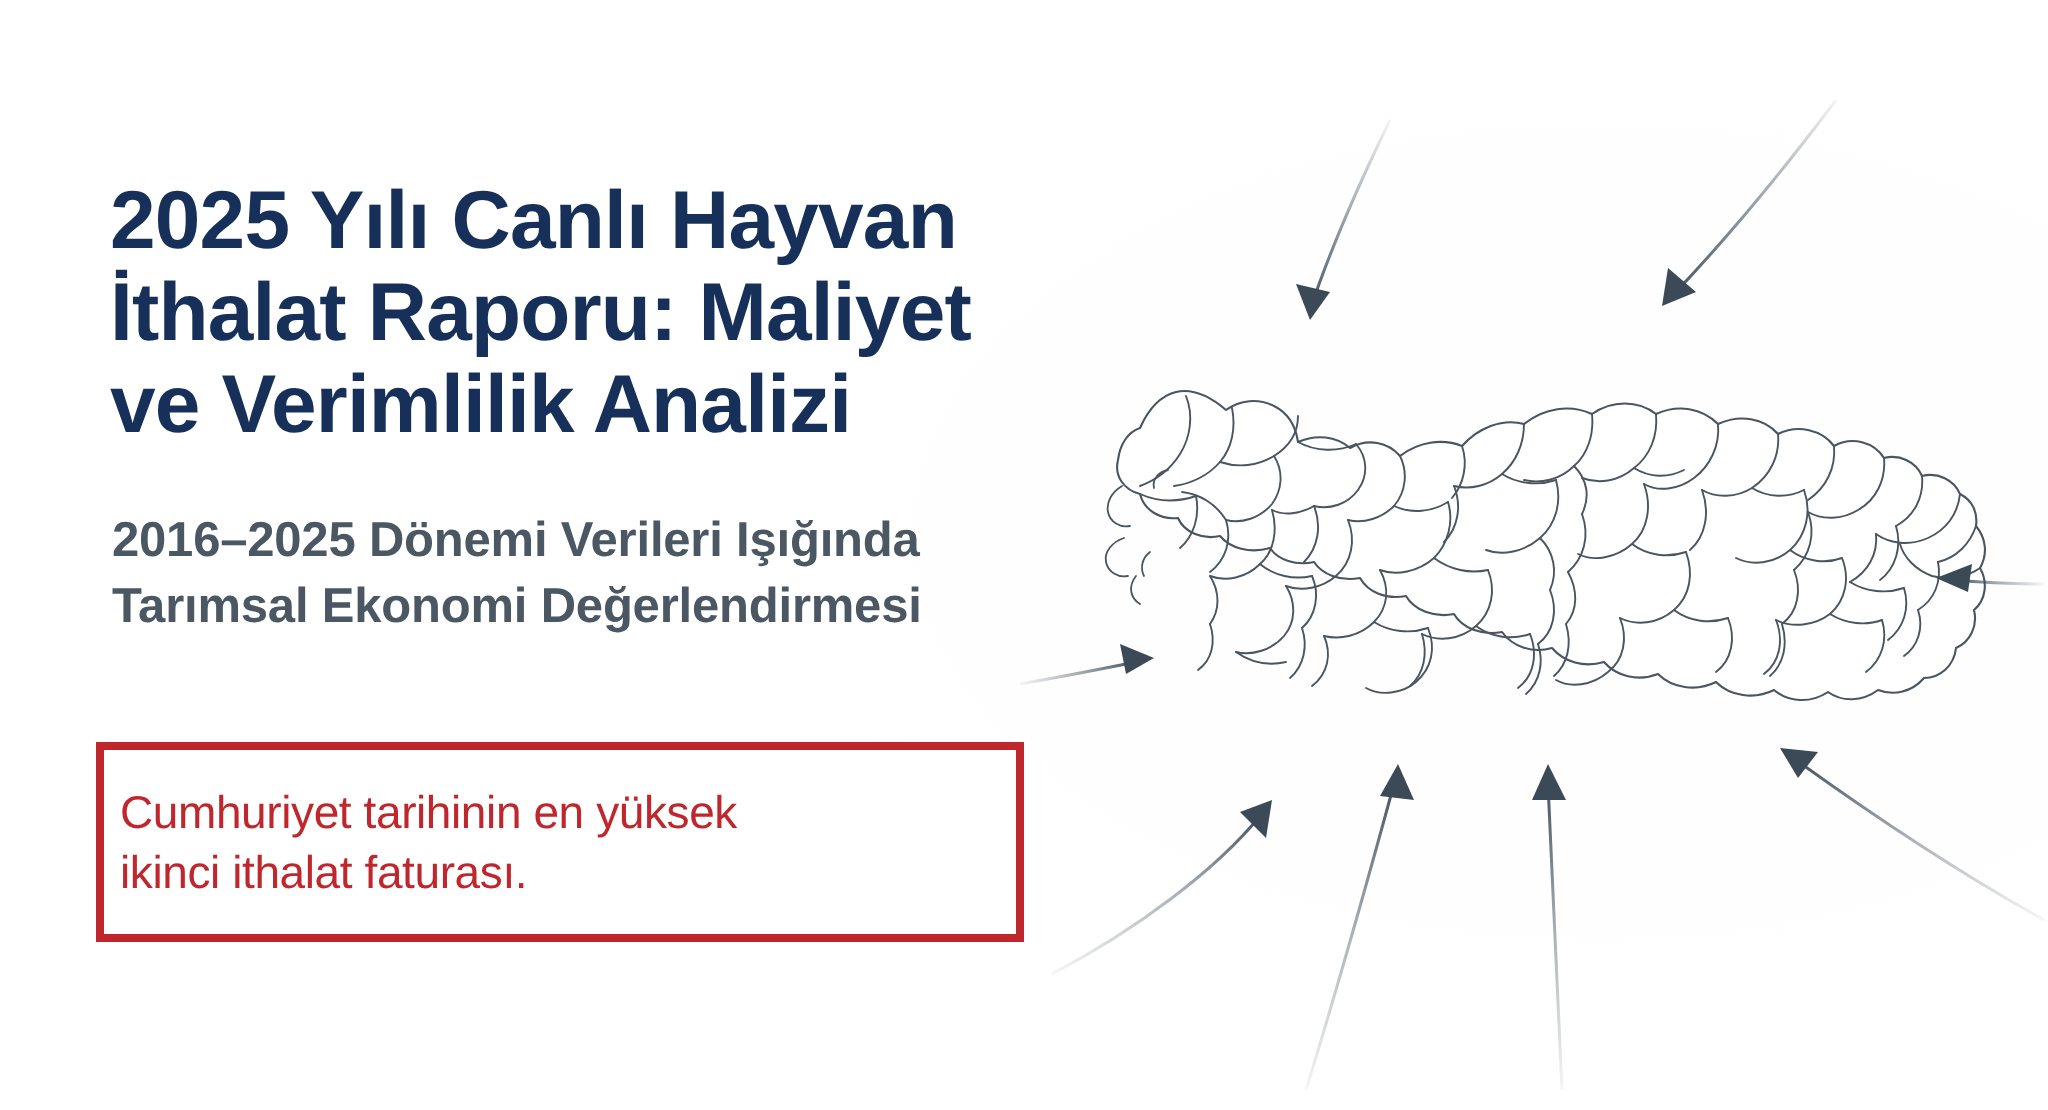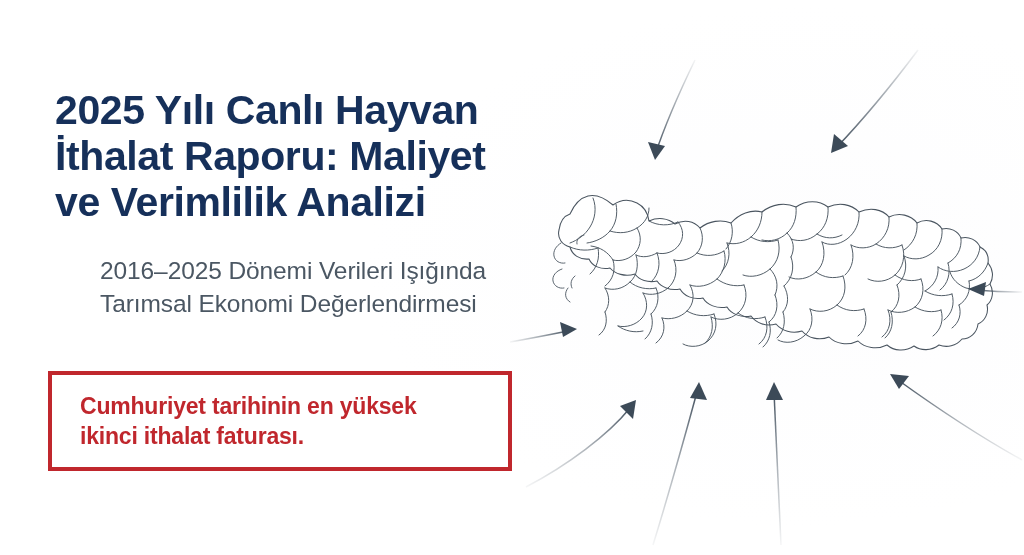--- a/index.html
+++ b/index.html
@@ -60,44 +60,43 @@
     white-space:pre-line;
   }
 
   #subhead {
     position:absolute;
     left:56px;
     top:255px;
     width:470px;
     color:#4b5763;
     font-size:24.5px;
-    font-weight:400;
+    font-weight:700;
     line-height:1.33;
     letter-spacing:-0.1px;
     white-space:pre-line;
-    margin-left:44px;
   }
 
   
   #callout {
     position:absolute;
     left:48px;
     top:371px;
     width:464px;
     height:100px;
     border:4px solid #c0272d;
     background:#ffffff;
     display:flex;
     align-items:center;
   }
   #callout-text {
-    padding:0 0 0 28px;
+    padding:0 0 0 8px;
     color:#c0272d;
     font-size:23px;
-    font-weight:700;
+    font-weight:400;
     line-height:1.32;
     letter-spacing:-0.2px;
     white-space:pre-line;
   }
 
   
   #source {
     position:absolute;
     left:49px;
     top:524px;

